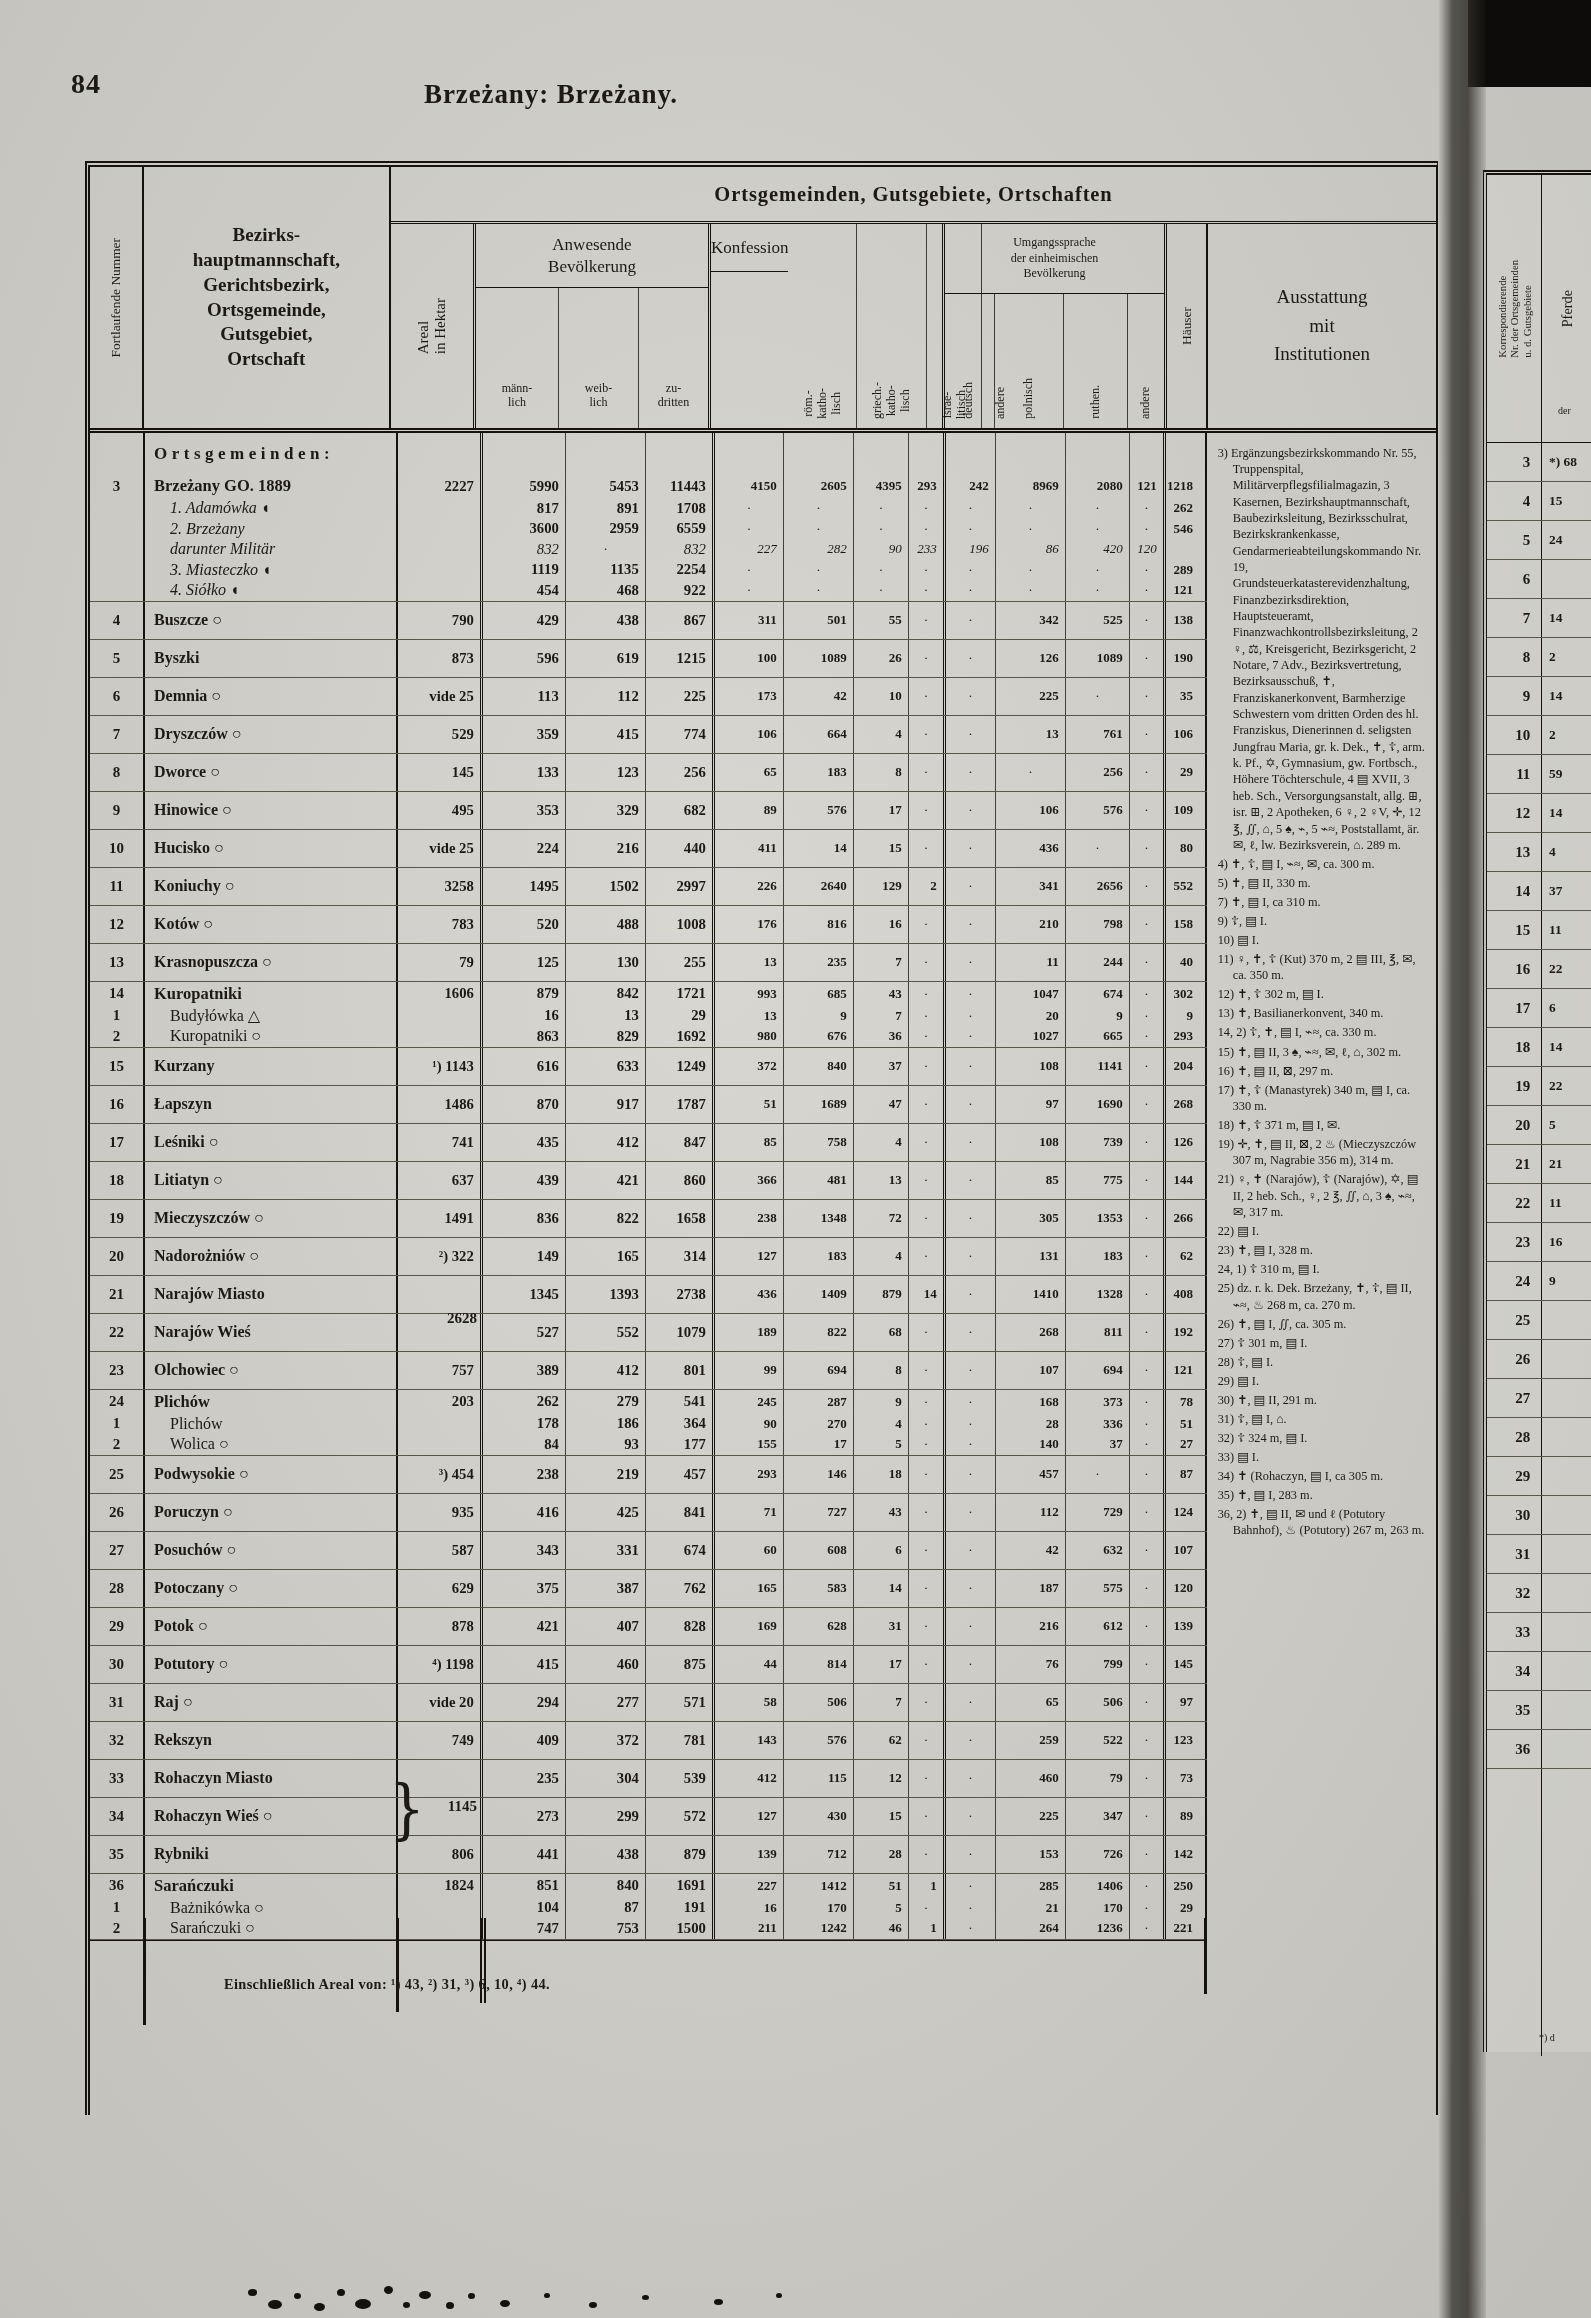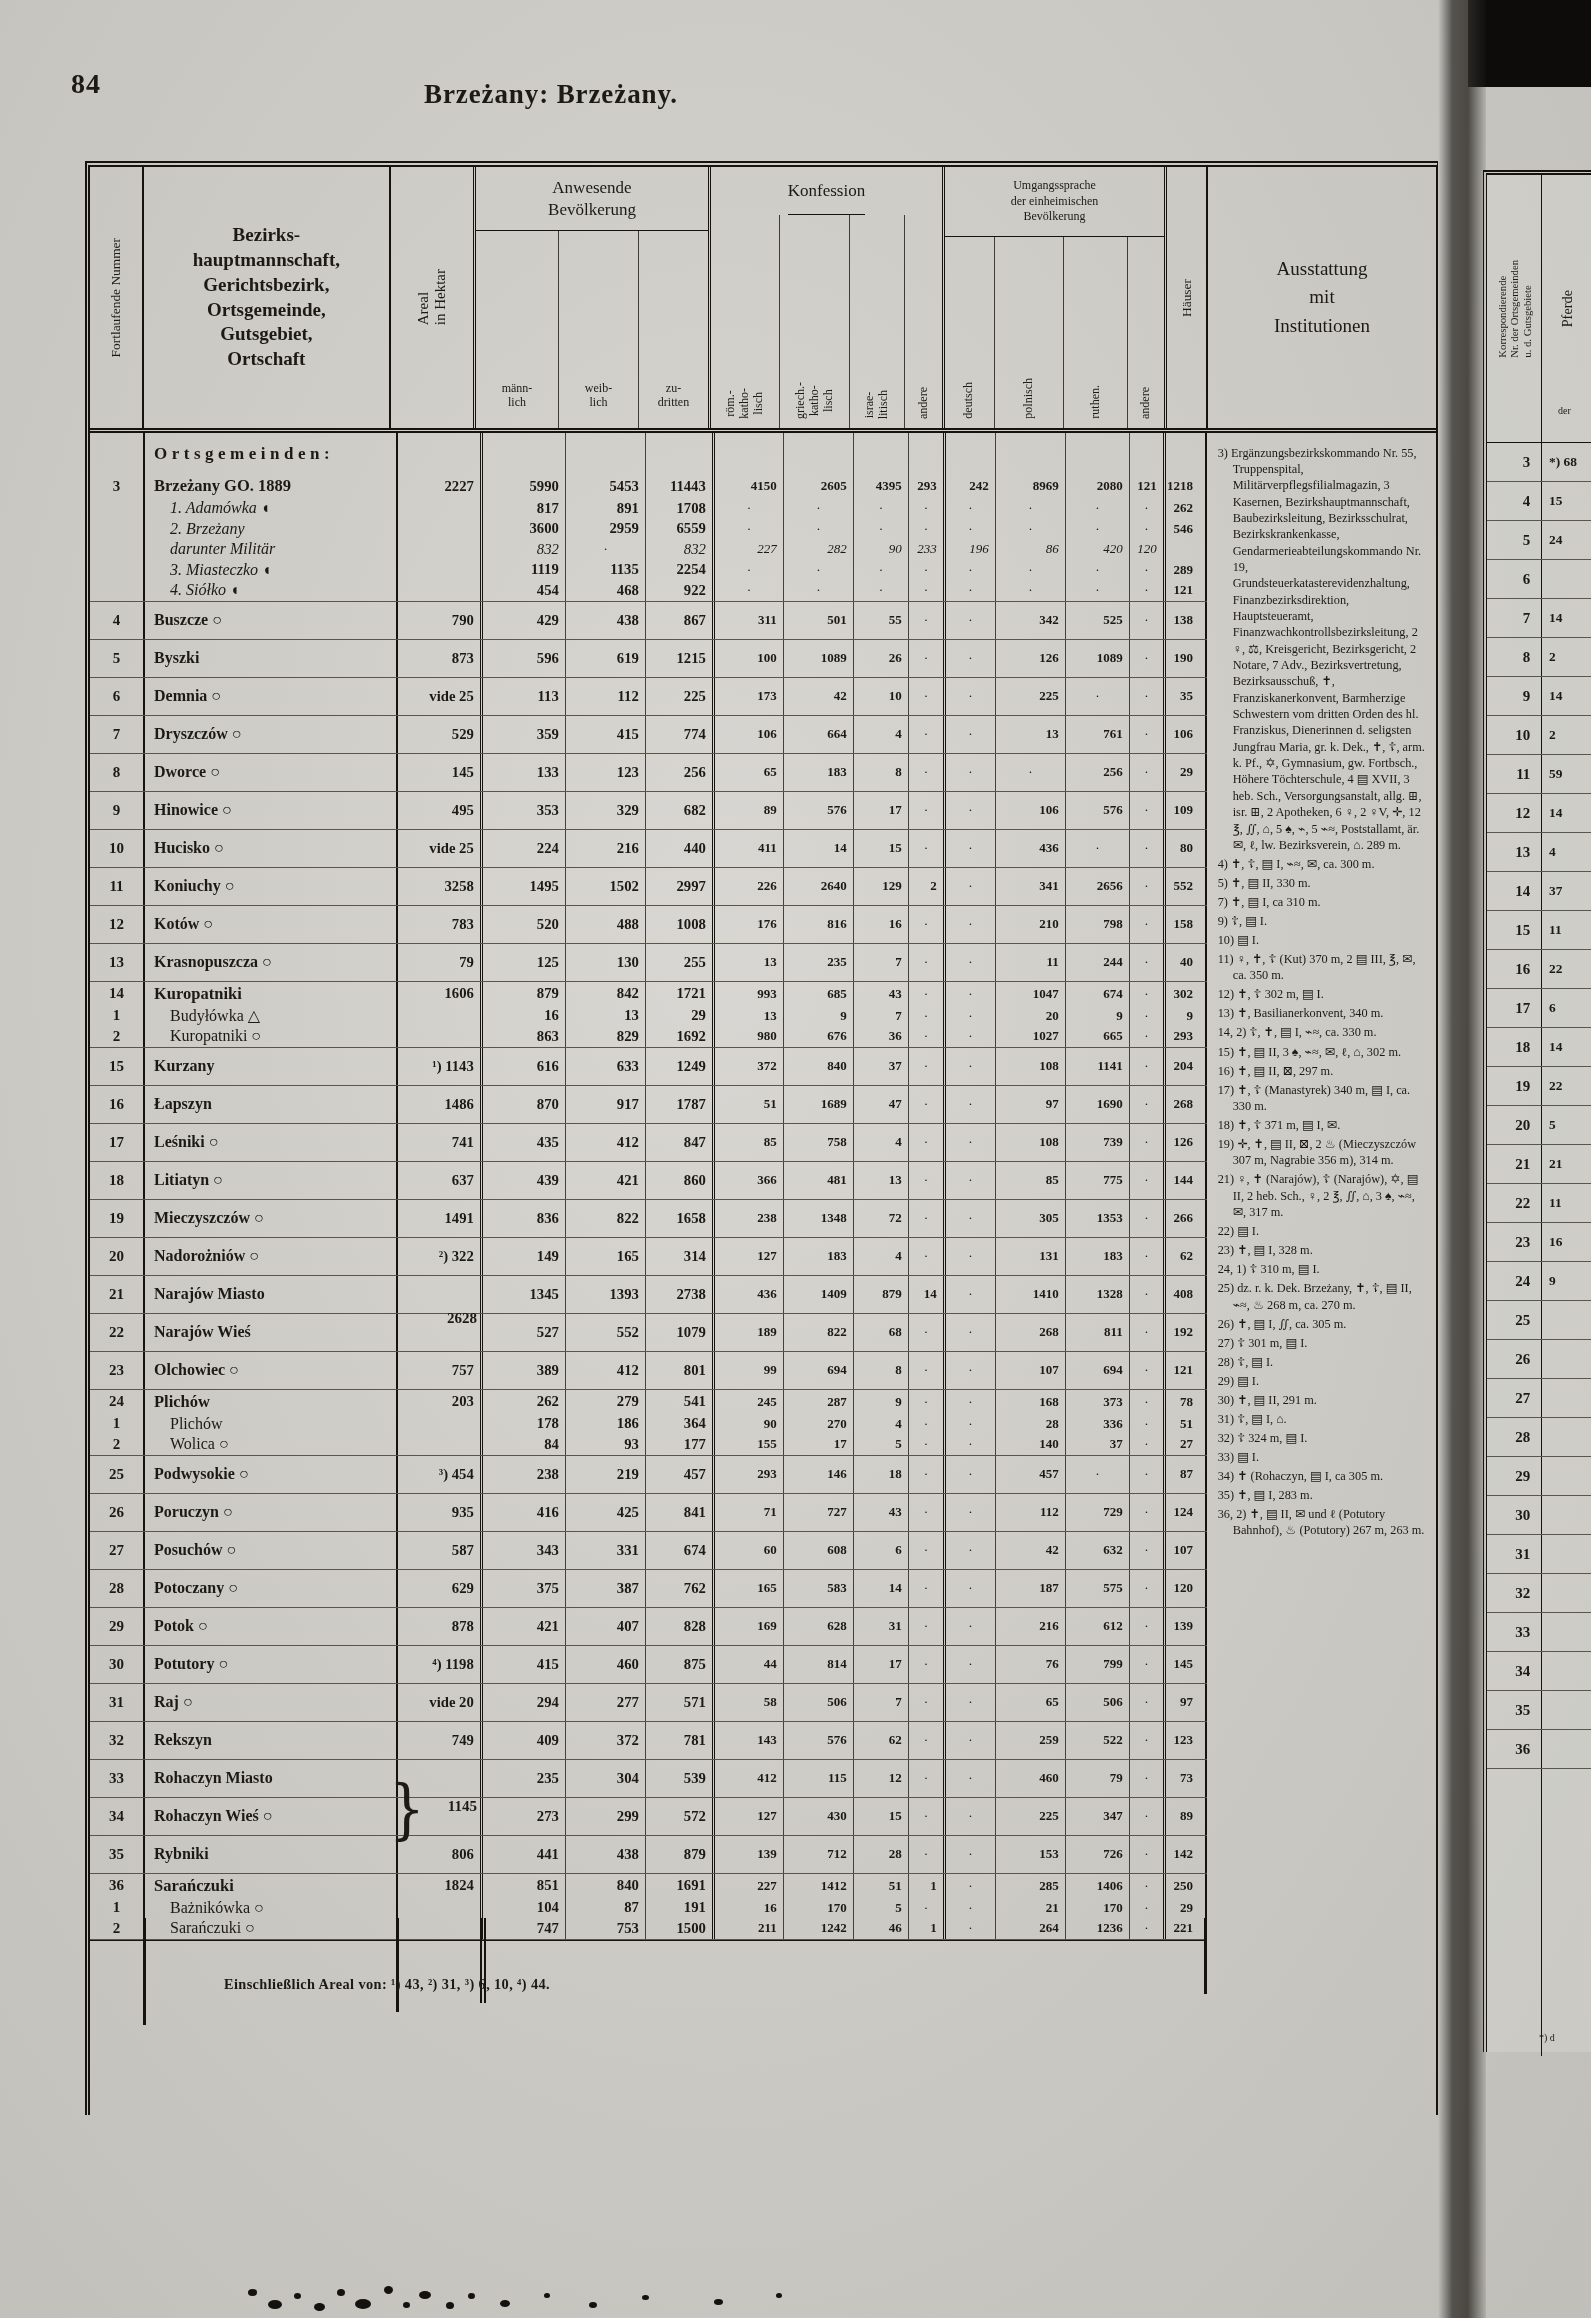--- a/index.html
+++ b/index.html
@@ -23,21 +23,21 @@
   .thead{display:flex;height:266px;border-bottom:5.4px double #16130e;box-sizing:border-box;}
   .hc{box-sizing:border-box;display:flex;align-items:center;justify-content:center;}
   .h-nr{width:55px;border-right:2.7px solid #16130e;font-size:13.4px;}
   .h-name{width:253px;border-right:2.7px solid #16130e;font-weight:bold;font-size:19px;text-align:center;line-height:1.3;}
   .h-rest{flex:1;display:flex;flex-direction:column;}
   .h-span{height:57px;display:flex;align-items:center;justify-content:center;font-weight:bold;font-size:20.5px;
           border-bottom:3.6px double #16130e;box-sizing:border-box;letter-spacing:0.9px;}
   .h-groups{flex:1;display:flex;}
   .h-areal{width:85px;border-right:3.6px double #16130e;font-size:15px;}
   .h-bev{width:232px;border-right:3.6px double #16130e;display:flex;flex-direction:column;}
-  .h-konf{width:231px;border-right:3.6px double #16130e;display:flex;flex-direction:column;align-items:center;}
+  .h-konf{width:231px;border-right:3.6px double #16130e;display:flex;flex-direction:row;}
   .h-spr{width:219px;border-right:3.6px double #16130e;display:flex;flex-direction:column;font-family:Liberation Serif, serif;}
   .h-haus{width:41px;border-right:2.7px solid #16130e;font-size:13.4px;}
   .h-inst{width:228px;font-size:19px;text-align:center;line-height:1.5;}
   .h-grp-title{display:flex;align-items:center;justify-content:center;text-align:center;box-sizing:border-box;
                border-bottom:1.8px solid #16130e;}
   .h-bev .h-grp-title{height:64px;font-size:17px;line-height:1.25;}
   .h-konf .h-grp-title{height:48px;font-size:17px;}
   .h-spr .h-grp-title{height:70px;font-size:12px;line-height:1.3;}
   .h-subrow{flex:1;display:flex;}
   .h-sub{box-sizing:border-box;display:flex;align-items:flex-end;justify-content:center;
@@ -129,20 +129,21 @@
       <div class="hc h-nr">
         <span class="vtext">Fortlaufende Nummer</span>
       </div>
       <div class="hc h-name pre">Bezirks-
 hauptmannschaft,
 Gerichtsbezirk,
 Ortsgemeinde,
 Gutsgebiet,
 Ortschaft</div>
       <div class="h-rest">
+        <div class="h-span">Ortsgemeinden, Gutsgebiete, Ortschaften</div>
         <div class="h-groups">
           <div class="hc h-areal">
             <span class="vtext">Areal
 in Hektar</span>
           </div>
           <div class="h-bev">
             <div class="h-grp-title pre">Anwesende
 Bevölkerung</div>
             <div class="h-subrow">
               <div class="h-sub pre" style="width:83px">männ-

